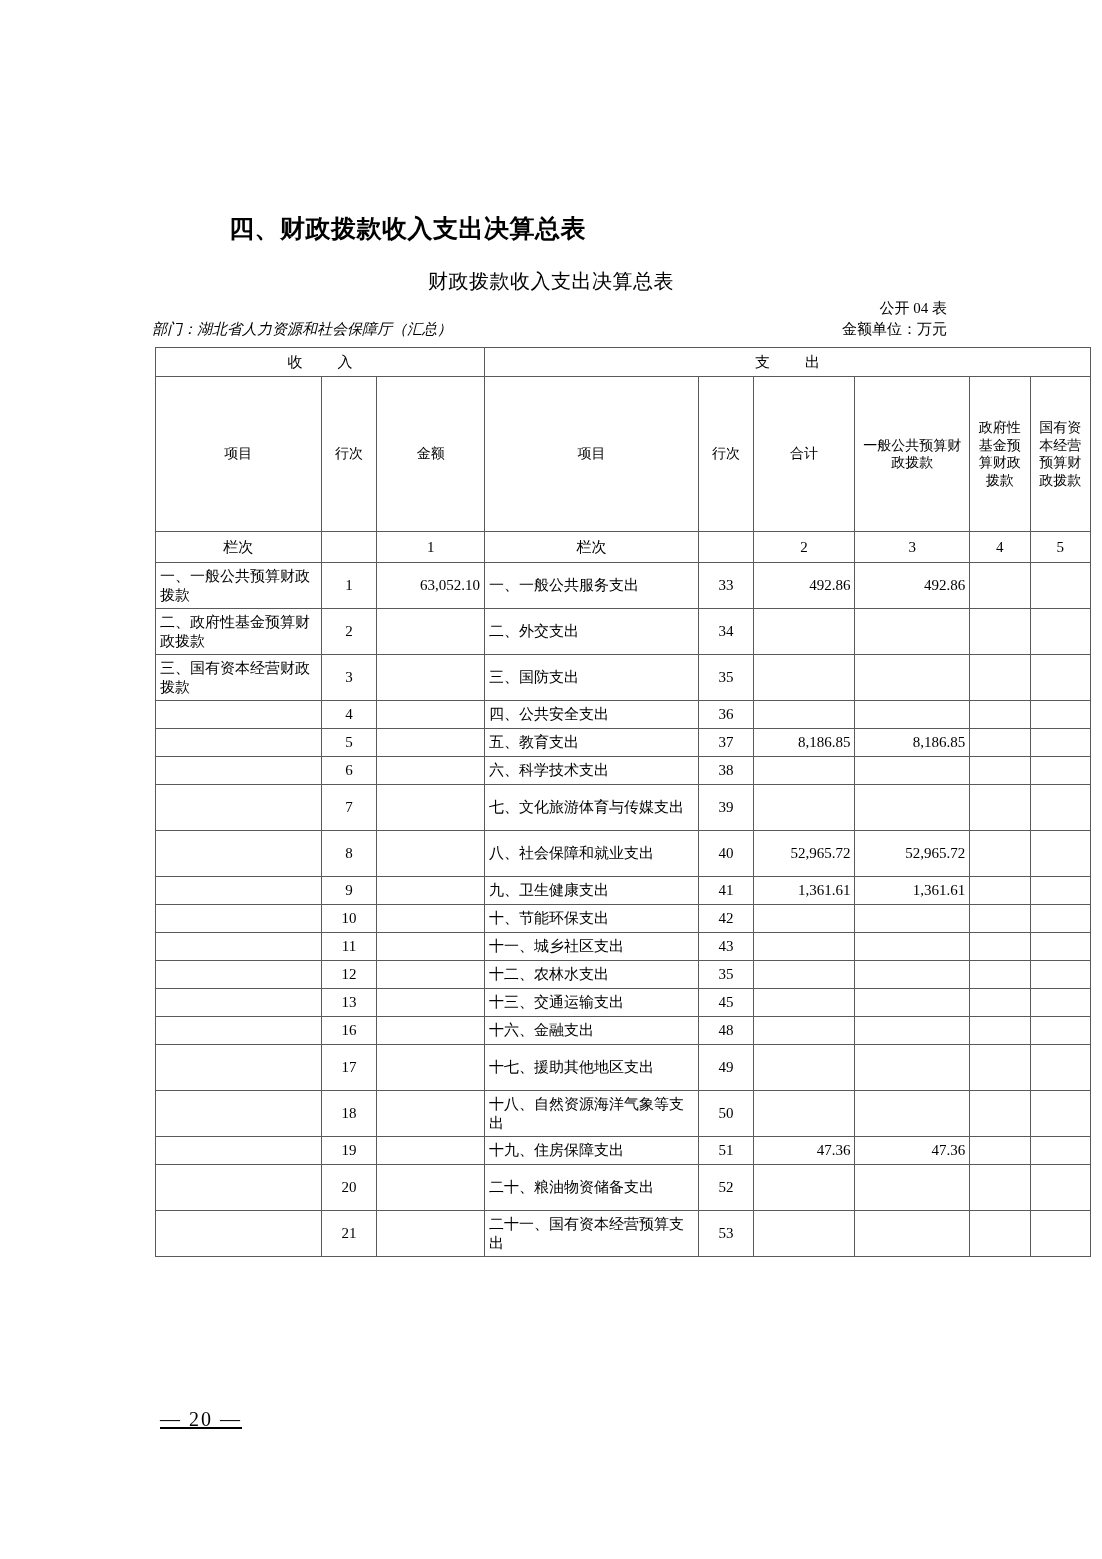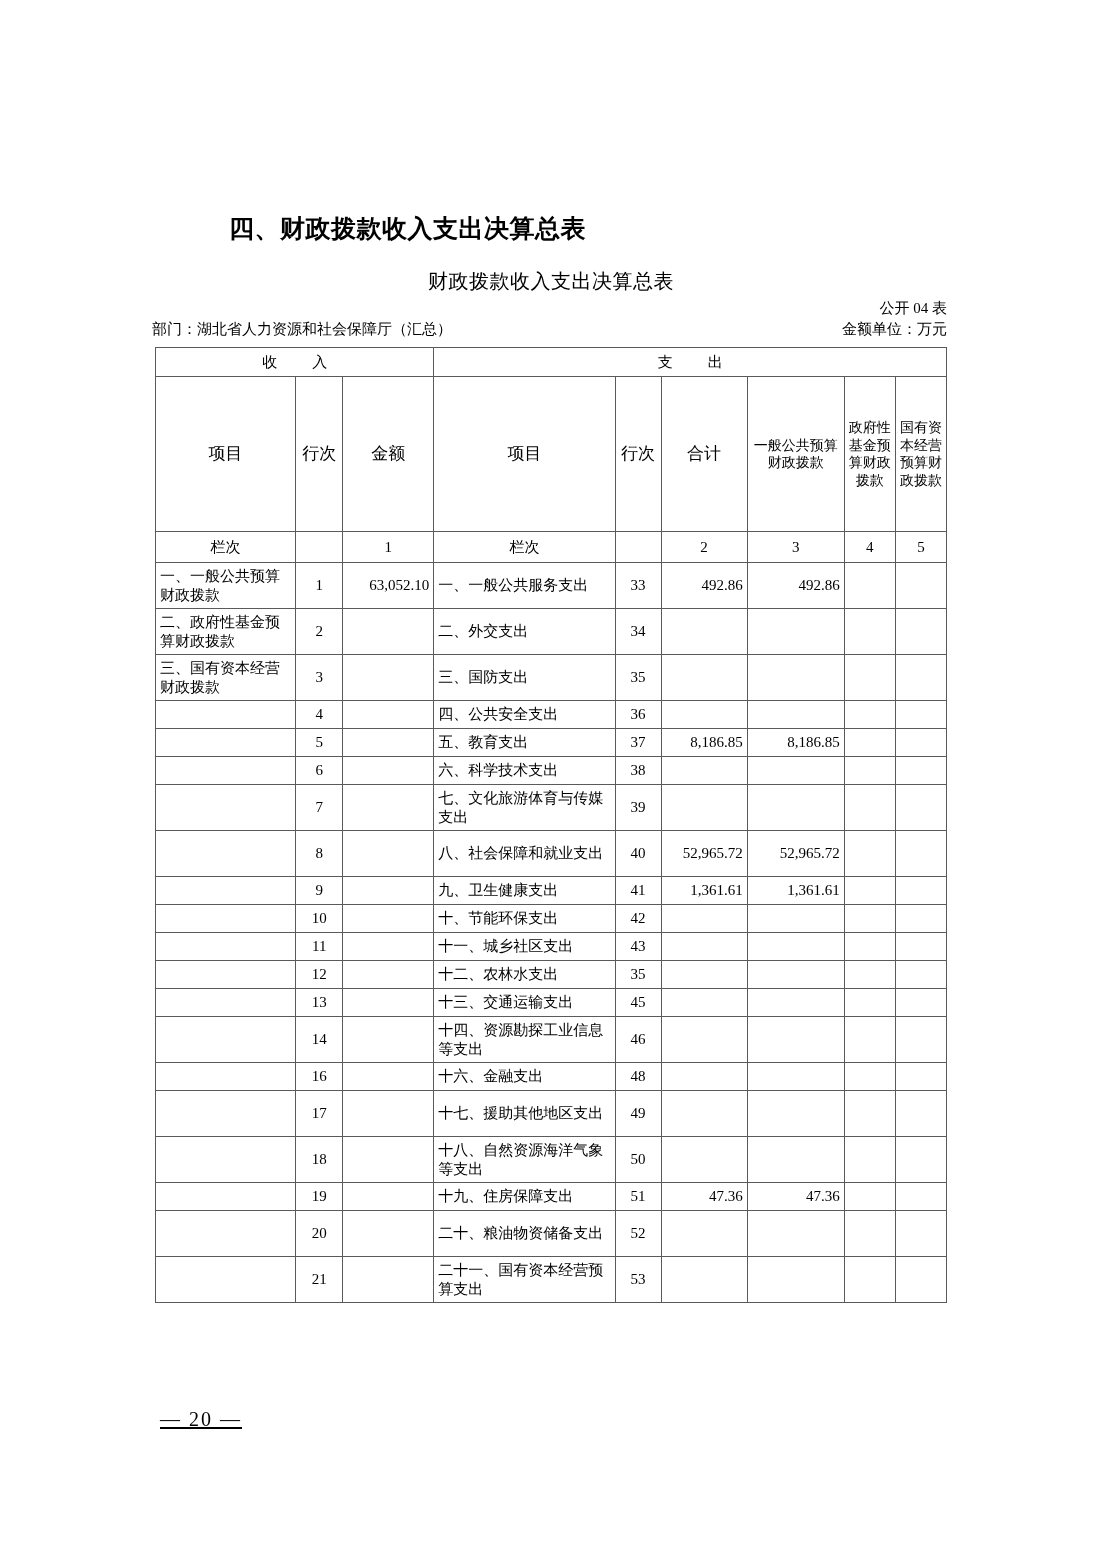--- a/index.html
+++ b/index.html
@@ -46,58 +46,59 @@
     top: 299px;
     font-size: 15px;
     white-space: nowrap;
   }
   .meta-left {
     position: absolute;
     left: 152px;
     top: 320px;
     font-size: 15px;
     white-space: nowrap;
+    font-style: italic;
   }
   .meta-right-2 {
     position: absolute;
     right: 155px;
     top: 320px;
     font-size: 15px;
     white-space: nowrap;
   }
   .tbl-wrap {
     position: absolute;
     left: 155px;
     top: 347px;
     width: 792px;
   }
   table.fin {
     border-collapse: collapse;
-    width: 792px;
+    width: 936px;
     table-layout: fixed;
     font-size: 14px;
     padding-left: 35px;
   }
   table.fin td {
     border: 1px solid #5a5a5a;
     padding: 2px 4px;
     vertical-align: middle;
     line-height: 1.25;
     word-break: break-all;
   }
   .grp-head {
     text-align: center;
     height: 24px;
     font-size: 15px;
     letter-spacing: 10px;
     text-indent: 10px;
   }
   .hdr {
     text-align: center;
-    font-size: 17px;
+    font-size: 14px;
     height: 150px;
   }
   .hdr-narrow {
     text-align: center;
     font-size: 14px;
     line-height: 1.2;
     padding: 3px 1px;
   }
   .hdr-vert {
     text-align: center;
@@ -330,31 +331,20 @@
             <td class="item-cell"></td>
             <td class="num-cell">13</td>
             <td class="amt-cell"></td>
             <td class="item-cell">十三、交通运输支出</td>
             <td class="num-cell">45</td>
             <td class="amt-cell"></td>
             <td class="amt-cell"></td>
             <td class="amt-cell"></td>
             <td class="amt-cell"></td>
           </tr>
-          <tr class="r-tall">
-            <td class="item-cell"></td>
-            <td class="num-cell">14</td>
-            <td class="amt-cell"></td>
-            <td class="item-cell">十四、资源勘探工业信息等支出</td>
-            <td class="num-cell">46</td>
-            <td class="amt-cell"></td>
-            <td class="amt-cell"></td>
-            <td class="amt-cell"></td>
-            <td class="amt-cell"></td>
-          </tr>
           <tr class="r-short">
             <td class="item-cell"></td>
             <td class="num-cell">16</td>
             <td class="amt-cell"></td>
             <td class="item-cell">十六、金融支出</td>
             <td class="num-cell">48</td>
             <td class="amt-cell"></td>
             <td class="amt-cell"></td>
             <td class="amt-cell"></td>
             <td class="amt-cell"></td>

